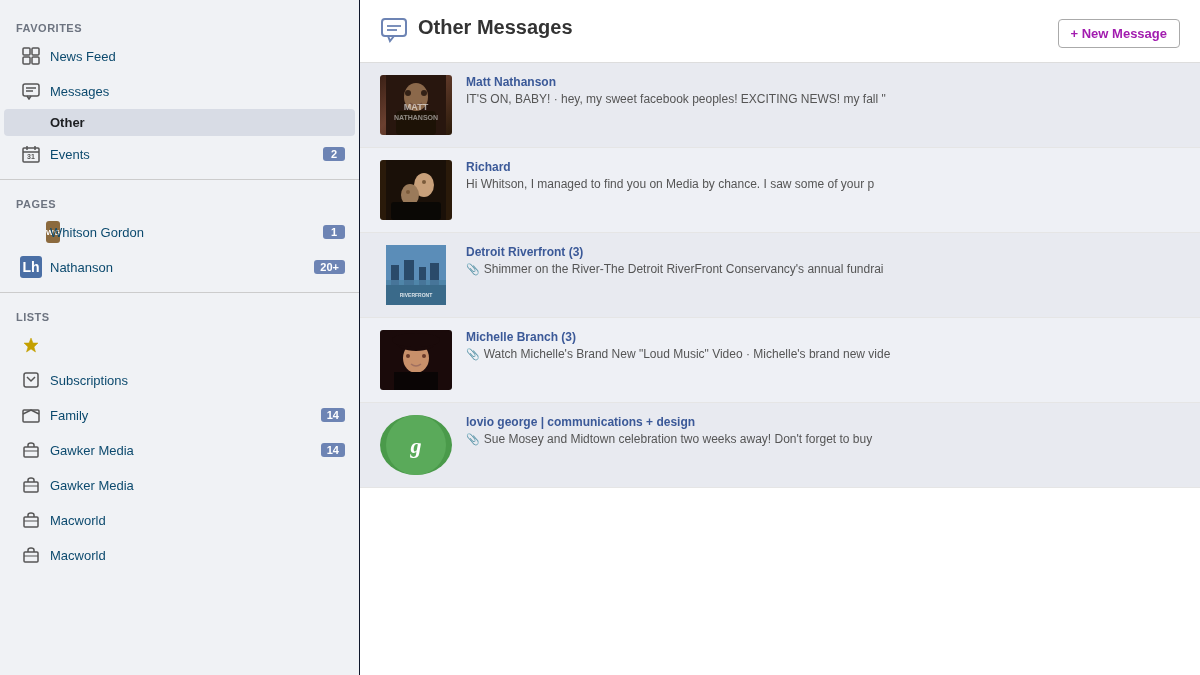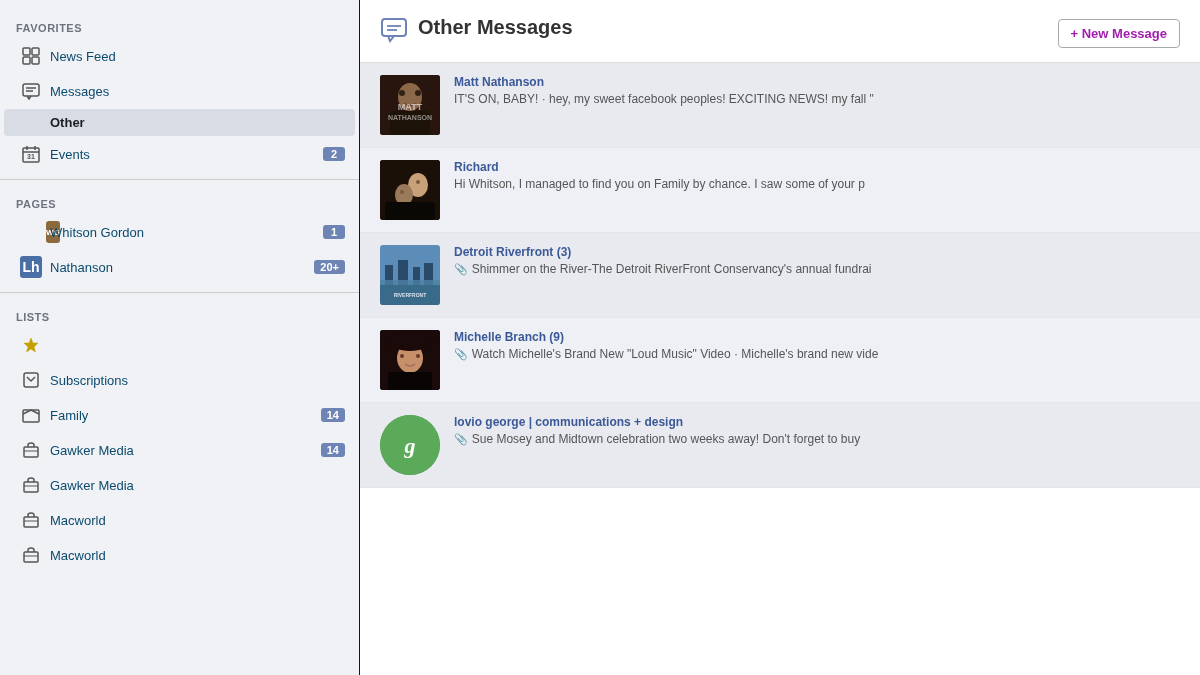--- a/index.html
+++ b/index.html
@@ -143,21 +143,21 @@
       background: #eef0f5;
     }
     .message-item:nth-child(odd) {
       background: #eef0f5;
     }
     .message-item:nth-child(even) {
       background: #e8eaf0;
     }
 
     .msg-avatar {
-      width: 60px;
+      width: 72px;
       height: 60px;
       border-radius: 3px;
       margin-right: 14px;
       flex-shrink: 0;
       overflow: hidden;
       display: flex;
       align-items: center;
       justify-content: center;
       font-size: 11px;
       font-weight: bold;
@@ -397,21 +397,21 @@
         <ellipse cx="38" cy="25" rx="10" ry="12" fill="#c8a07a"></ellipse>
         <ellipse cx="24" cy="35" rx="9" ry="11" fill="#9a7a5a"></ellipse>
         <rect x="5" y="42" width="50" height="18" rx="3" fill="#0a0805"></rect>
         <circle cx="22" cy="32" r="2" fill="#7a5a3a"></circle>
         <circle cx="38" cy="22" r="2" fill="#7a5a3a"></circle>
       </svg>
     </div>
     <div class="msg-content">
       <div class="msg-name">Richard</div>
       <div class="msg-preview">
-        <span>Hi Whitson, I managed to find you on Family by chance. I saw some of your p</span>
+        <span>Hi Whitson, I managed to find you on Media by chance. I saw some of your p</span>
       </div>
     </div>
   </div>
 
   <div class="message-item">
     <div class="msg-avatar" style="overflow:hidden; position:relative;">
       <svg width="60" height="60" viewBox="0 0 60 60">
         <rect width="60" height="60" fill="#5b8db8"></rect>
         <rect x="0" y="35" width="60" height="25" fill="#3a6a8a"></rect>
         <rect x="5" y="20" width="8" height="20" fill="#2a4a6a"></rect>
@@ -439,21 +439,21 @@
         <ellipse cx="30" cy="12" rx="20" ry="9" fill="#1a0a0a"></ellipse>
         <rect x="8" y="42" width="44" height="18" fill="#0a0505"></rect>
         <path d="M10 14 Q30 2 50 14" fill="#1a0a0a"></path>
         <ellipse cx="30" cy="10" rx="24" ry="7" fill="#1a0a0a"></ellipse>
         <circle cx="22" cy="26" r="2" fill="#6a3a2a"></circle>
         <circle cx="38" cy="26" r="2" fill="#6a3a2a"></circle>
         <path d="M25 34 Q30 38 35 34" stroke="#a07060" stroke-width="1.5" fill="none"></path>
       </svg>
     </div>
     <div class="msg-content">
-      <div class="msg-name">Michelle Branch (9)</div>
+      <div class="msg-name">Michelle Branch (3)</div>
       <div class="msg-preview">
         <span class="msg-attachment-icon">📎</span>
         <span>Watch Michelle's Brand New "Loud Music" Video · Michelle's brand new vide</span>
       </div>
     </div>
   </div>
 
   <div class="message-item">
     <div class="msg-avatar" style="overflow:hidden; position:relative; background:#4a9a4a; border-radius:50%;">
       <svg width="60" height="60" viewBox="0 0 60 60">

